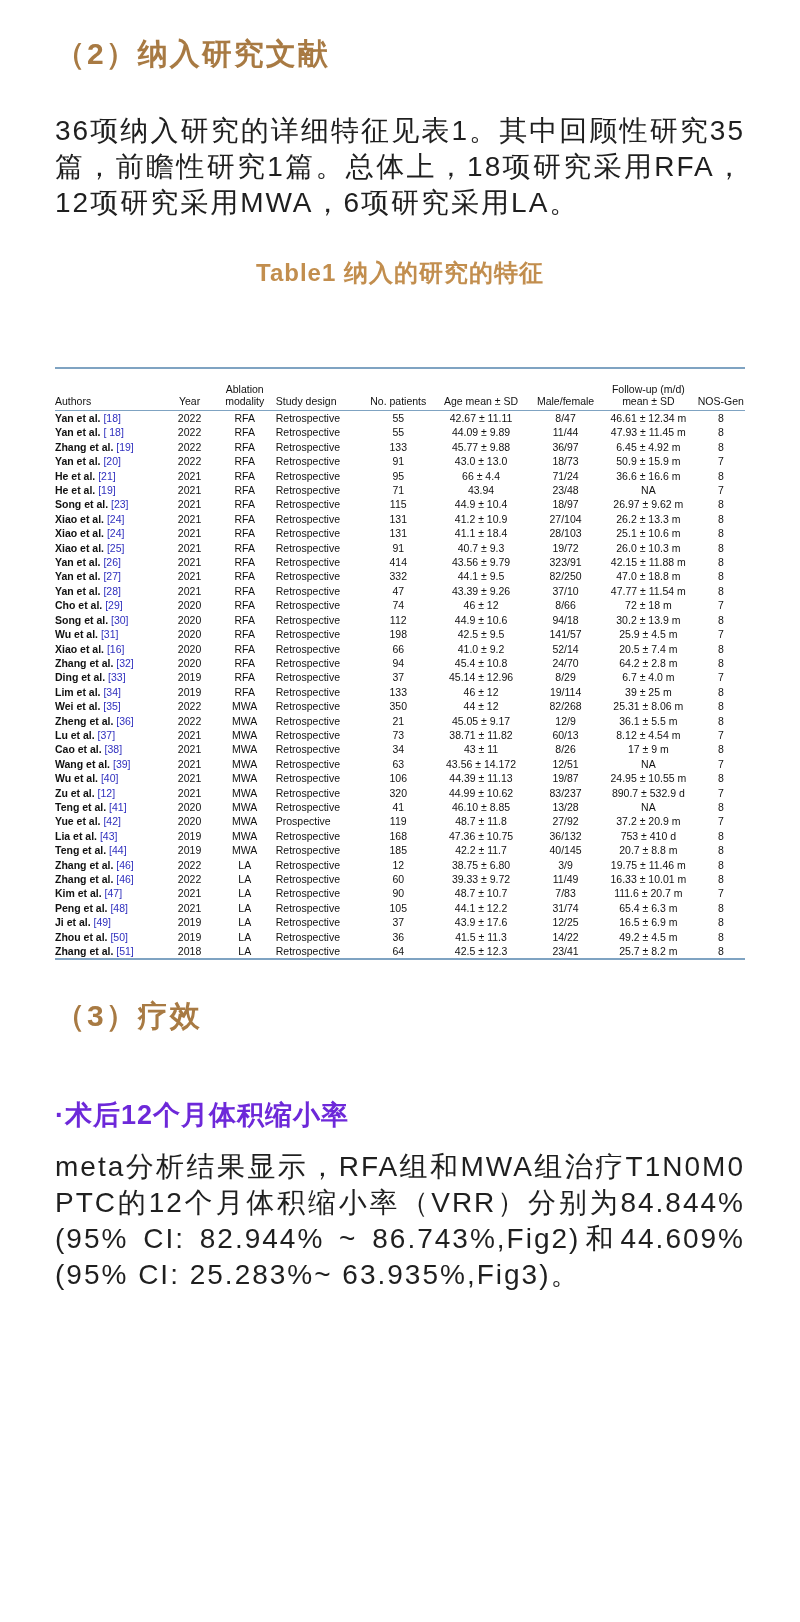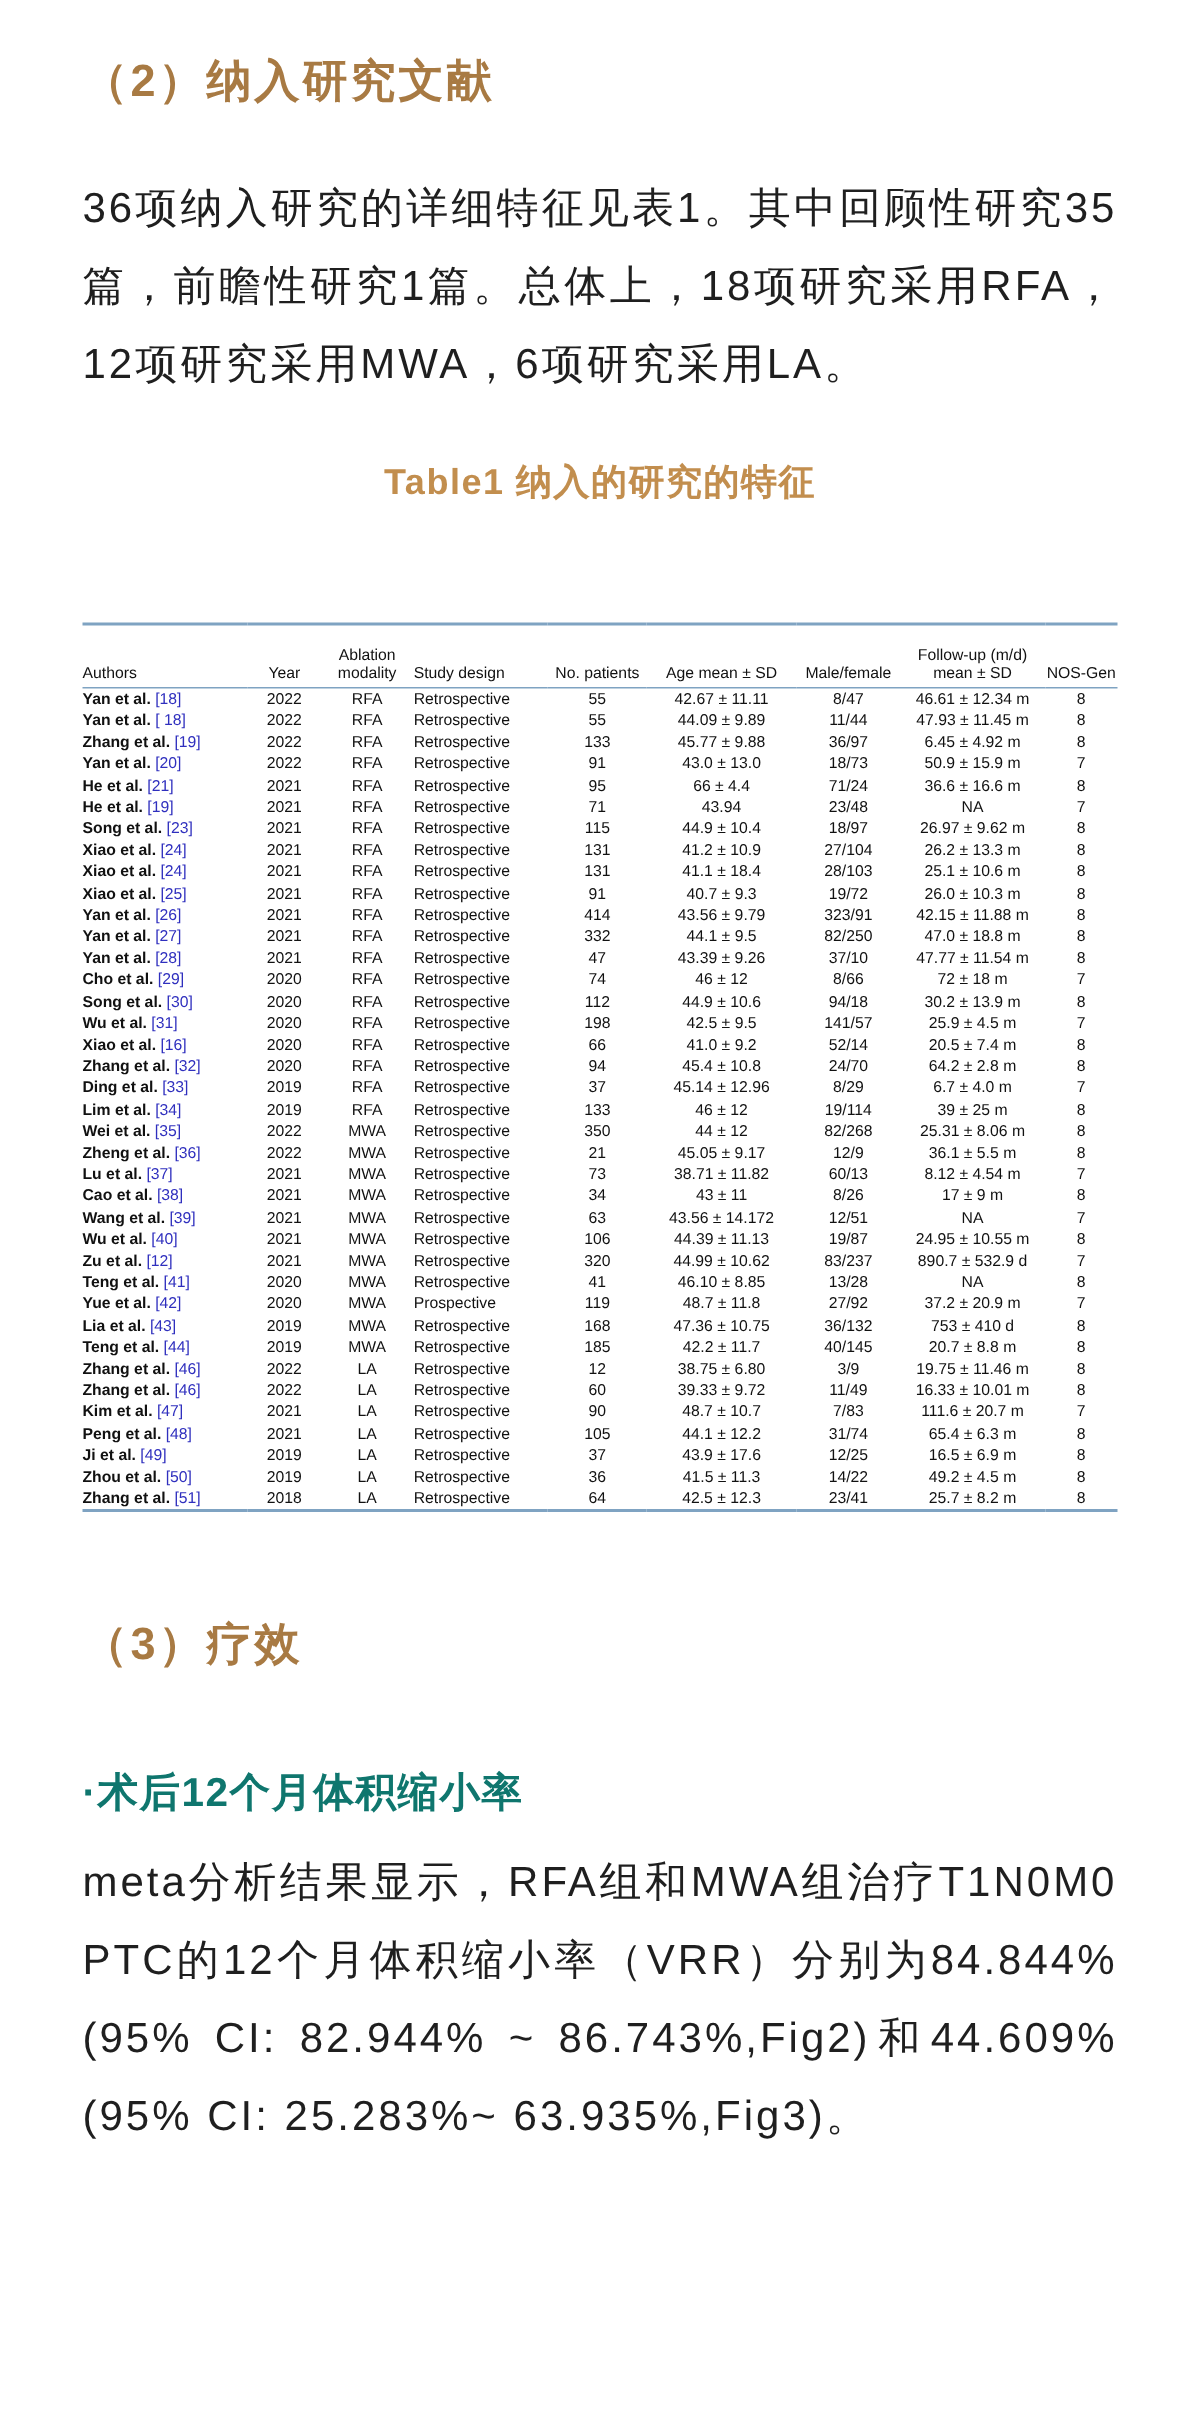--- a/index.html
+++ b/index.html
@@ -16,23 +16,23 @@
     font-family:"Liberation Sans","DejaVu Sans",sans-serif;
     color:var(--body-color);
   }
   .content{padding:0 55px;}
   .section-heading{
     color:var(--heading-color);
     font-size:30px;font-weight:bold;letter-spacing:2px;
     margin:0;padding:0;
   }
   .h-sec2{padding-top:34px;}
-  .h-sec3{margin-top:68px;}
+  .h-sec3{margin-top:36px;}
   .body-text{
-    font-size:28px;line-height:52px;letter-spacing:2px;
+    font-size:28px;line-height:36px;letter-spacing:2px;
     text-align:justify;margin:0;padding:0;color:var(--body-color);
   }
   .intro{margin-top:38px;}
   .table-caption{
     margin-top:36px;text-align:center;
     color:var(--caption-color);font-size:24px;font-weight:bold;letter-spacing:1px;
   }
   table.paper-table{
     margin-top:78px;width:690px;
     border-collapse:collapse;table-layout:fixed;
@@ -55,21 +55,21 @@
   .paper-table th:nth-child(3),.paper-table td:nth-child(3){width:9%;text-align:center;}
   .paper-table th:nth-child(4),.paper-table td:nth-child(4){width:13%;text-align:left;}
   .paper-table th:nth-child(5),.paper-table td:nth-child(5){width:9.5%;text-align:center;}
   .paper-table th:nth-child(6),.paper-table td:nth-child(6){width:14.5%;text-align:center;}
   .paper-table th:nth-child(7),.paper-table td:nth-child(7){width:10%;text-align:center;}
   .paper-table th:nth-child(8),.paper-table td:nth-child(8){width:14%;text-align:center;}
   .paper-table th:nth-child(9),.paper-table td:nth-child(9){width:7%;text-align:center;}
   .au{font-weight:bold;}
   .cite{color:var(--cite-color);}
   .subheading{
-    margin-top:60px;font-size:27px;font-weight:bold;letter-spacing:1px;color:#0f766e;
+    margin-top:60px;font-size:27px;font-weight:bold;letter-spacing:1px;color:#6d28d9;
   }
   .results{margin-top:16px;padding-bottom:56px;}
 </style>
 </head>
 <body>
 
 <div class="content">
 
   <h2 class="section-heading h-sec2">（2）纳入研究文献</h2>
 

